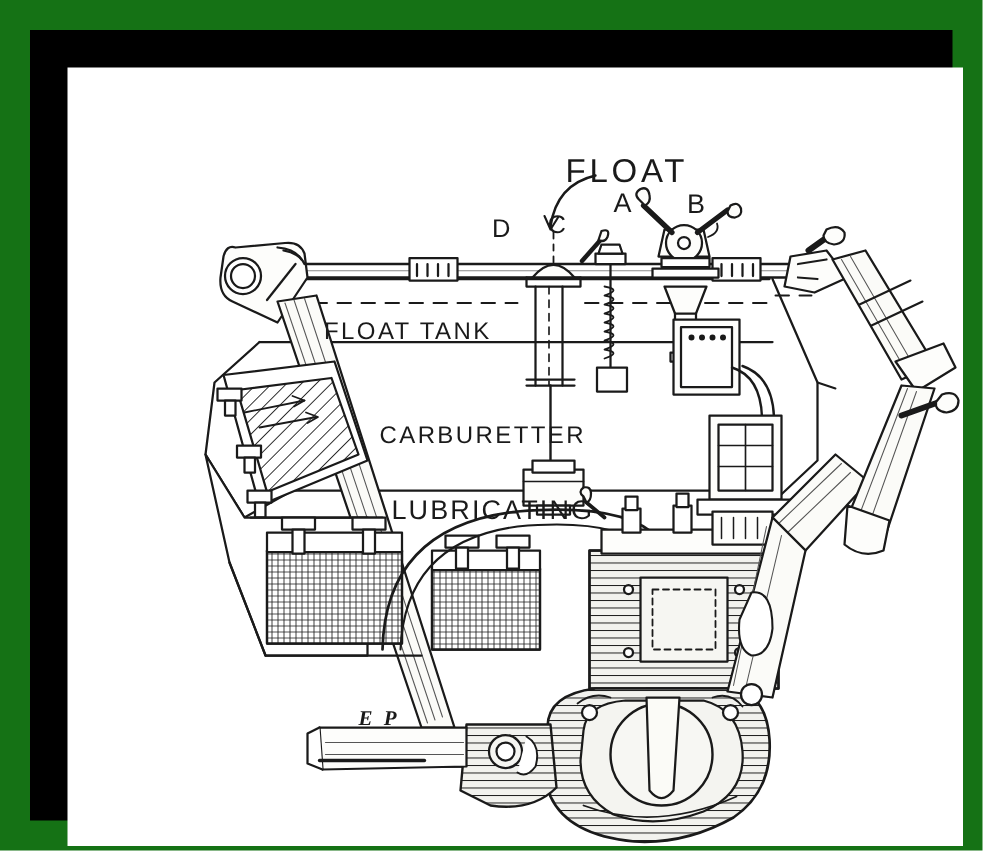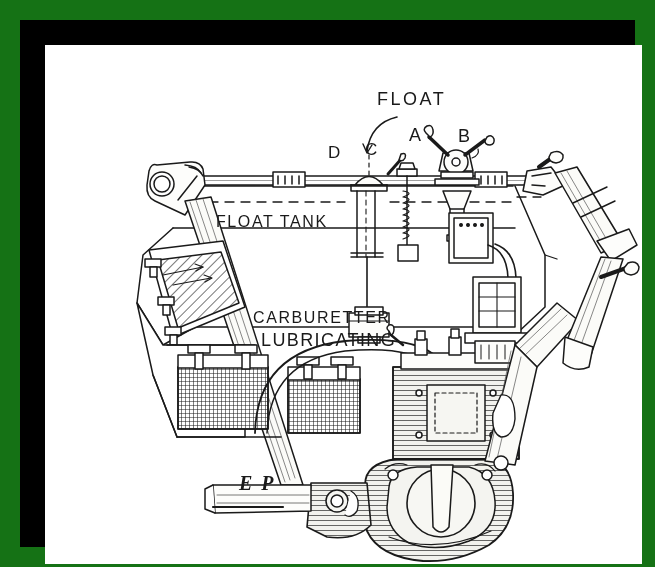--- a/index.html
+++ b/index.html
@@ -26,29 +26,29 @@
   }
   #canvas{position:absolute;left:0;top:0;}
   .lbl{
     position:absolute;
     color:#1a1a1a;
     font-family:"Liberation Sans", sans-serif;
     white-space:nowrap;
     letter-spacing:1.2px;
     user-select:none;
   }
-  #lb-float{left:332px;top:44px;font-size:18px;letter-spacing:2.5px;}
+  #lb-float{left:332px;top:56px;font-size:22px;letter-spacing:2.5px;}
   #lb-d{left:283px;top:98px;font-size:17px;}
   #lb-c{left:320px;top:95px;font-size:17px;}
   #lb-a{left:364px;top:80px;font-size:18px;}
   #lb-b{left:413px;top:81px;font-size:18px;}
   #lb-petrol{left:171px;top:168px;font-size:16px;letter-spacing:1.6px;}
-  #lb-carb{left:208px;top:237px;font-size:16px;letter-spacing:1.6px;margin-top:27px;}
+  #lb-carb{left:208px;top:237px;font-size:16px;letter-spacing:1.6px;}
   #lb-lub{left:216px;top:288px;font-size:18px;letter-spacing:1.4px;text-align:center;line-height:15px;}
-  #lb-ep{left:194px;top:427px;font-size:20px;font-style:italic;font-weight:bold;font-family:"Liberation Serif",serif;letter-spacing:2px;}
+  #lb-ep{left:194px;top:427px;font-size:14px;font-style:italic;font-weight:bold;font-family:"Liberation Serif",serif;letter-spacing:2px;}
 </style>
 </head>
 <body>
 
 <div id="frame">
   <div id="paper">
 
     <svg id="canvas" width="597" height="519" viewBox="0 0 597 519">
       <defs>
         <pattern id="grid-mesh" width="4" height="4" patternUnits="userSpaceOnUse">

